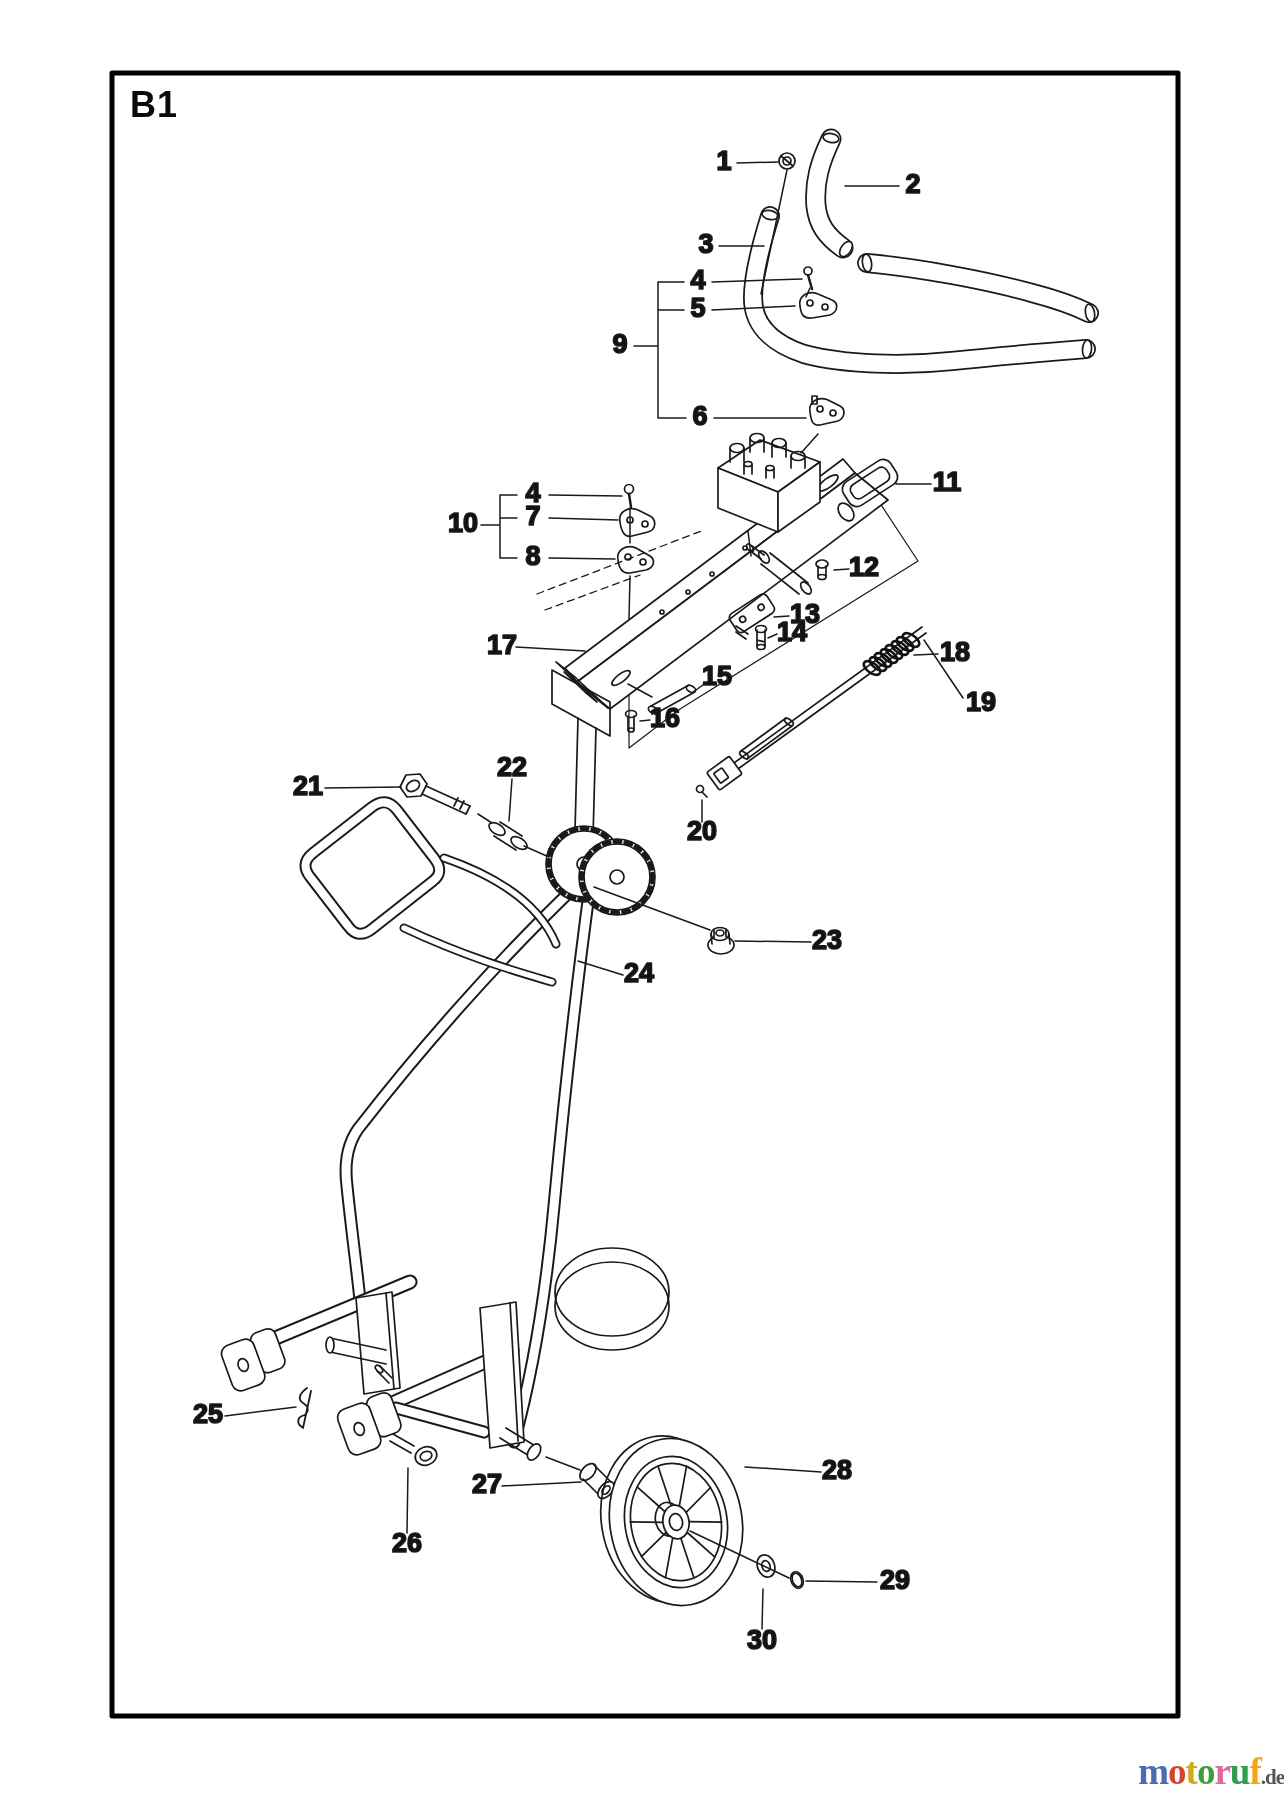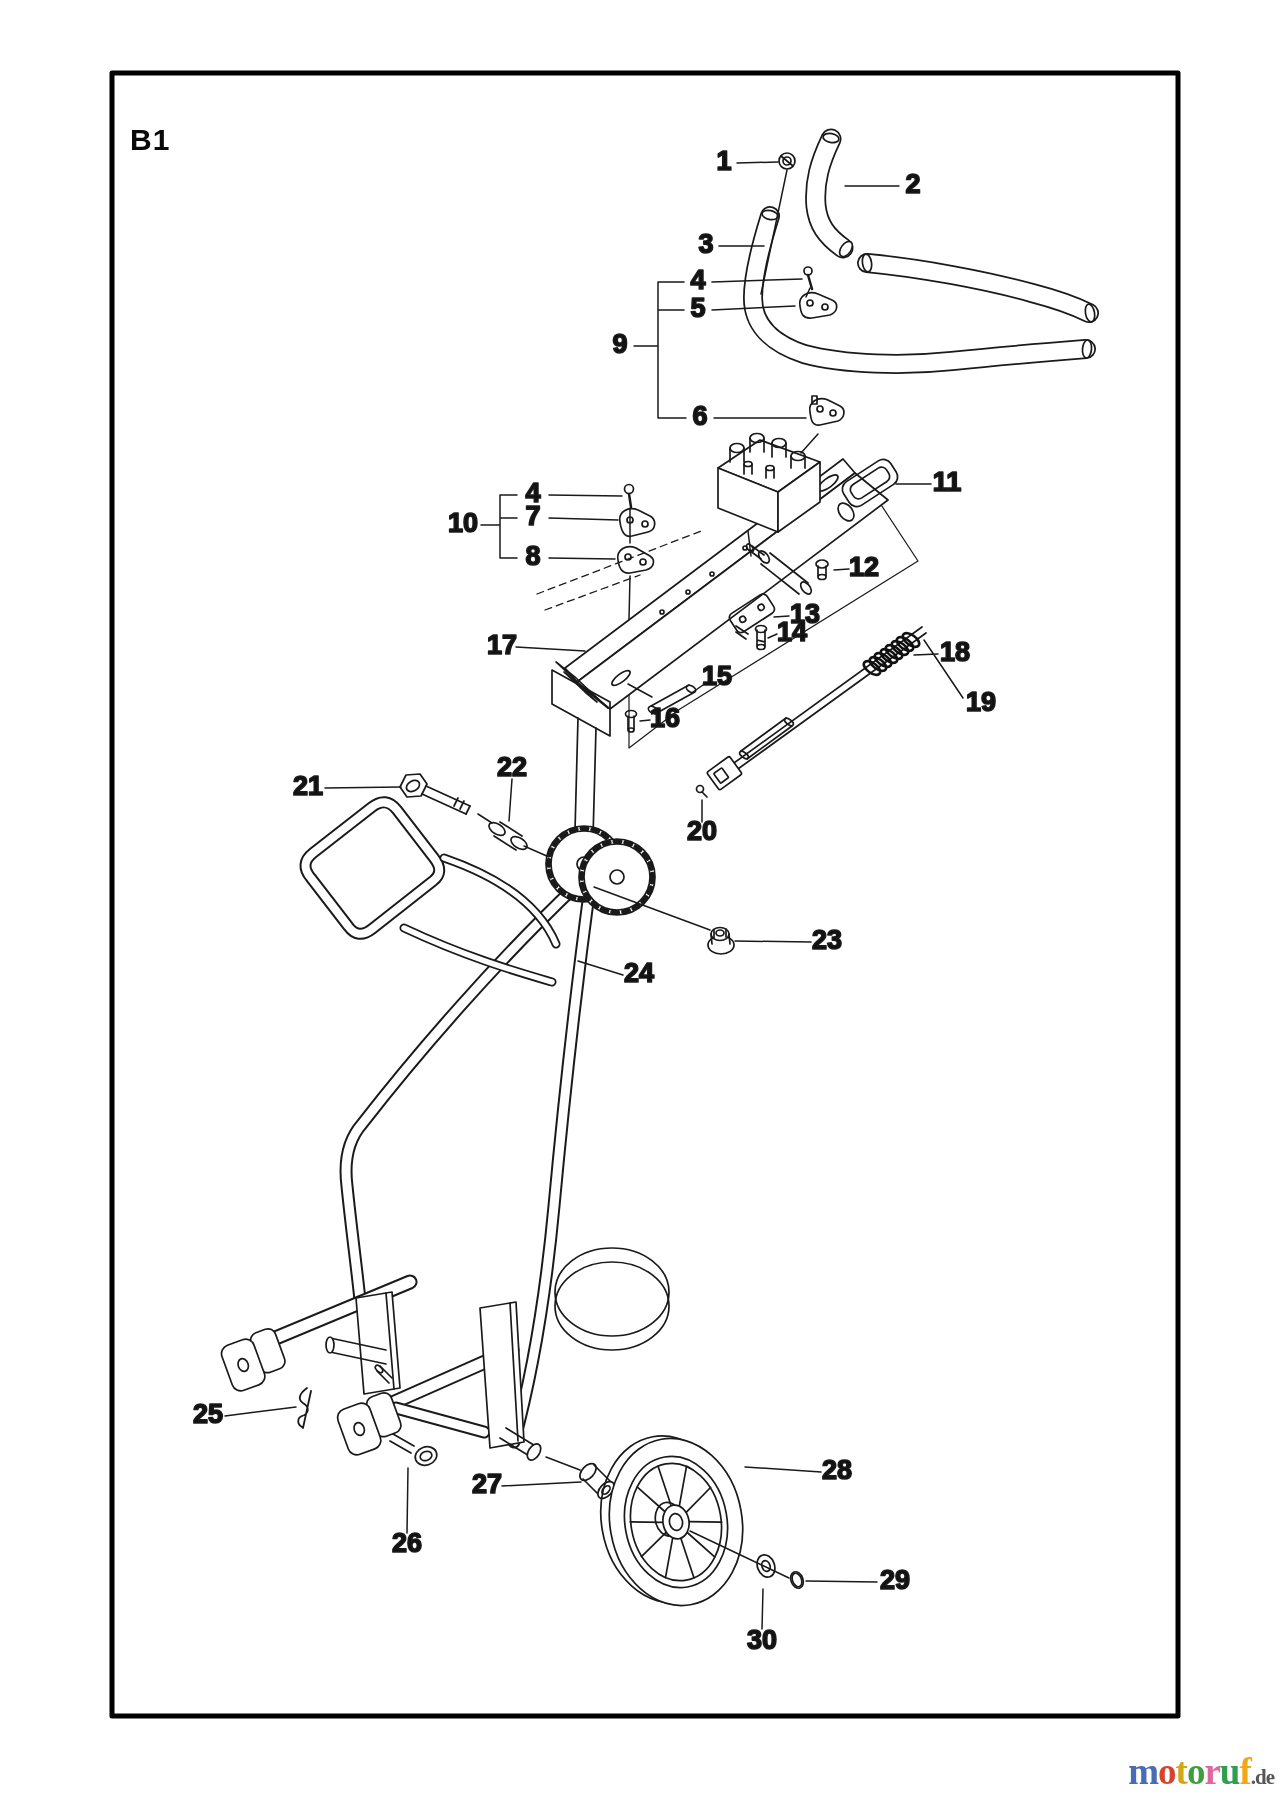--- a/index.html
+++ b/index.html
@@ -1,22 +1,22 @@
 <!DOCTYPE html>
 <html><head>
 <meta charset="utf-8">
 <style>
   html,body{margin:0;padding:0;background:#fff;}
   .stage{position:relative;width:1284px;height:1800px;background:#fff;overflow:hidden;
          font-family:"Liberation Sans",sans-serif;}
   .stage svg{position:absolute;left:0;top:0;}
-  .page-title{position:absolute;left:130px;top:84px;font-size:30px;font-weight:bold;color:#0a0a0a;
-              letter-spacing:1px;margin-top:39px;}
+  .page-title{position:absolute;left:130px;top:84px;font-size:36px;font-weight:bold;color:#0a0a0a;
+              letter-spacing:1px;}
   .callout{font:bold 27px "Liberation Sans",sans-serif;fill:#111;text-anchor:middle;dominant-baseline:middle;}
-  .watermark{position:absolute;right:10px;top:1750px;font-family:"Liberation Serif",serif;
+  .watermark{position:absolute;right:0;top:1750px;font-family:"Liberation Serif",serif;
              font-weight:bold;font-size:37px;letter-spacing:-1px;white-space:nowrap;}
   .watermark .suffix{font-size:21px;color:#555;font-weight:bold;}
 </style>
 </head>
 <body>
 
 <div class="stage">
 
   <div class="page-title">B1</div>
 

